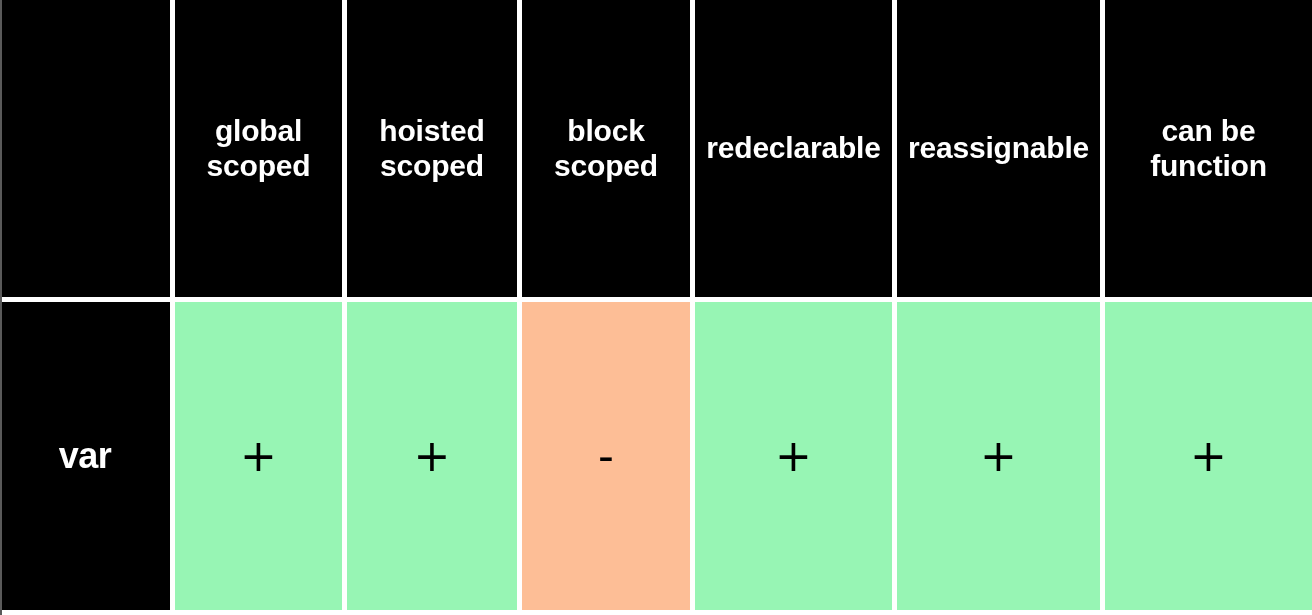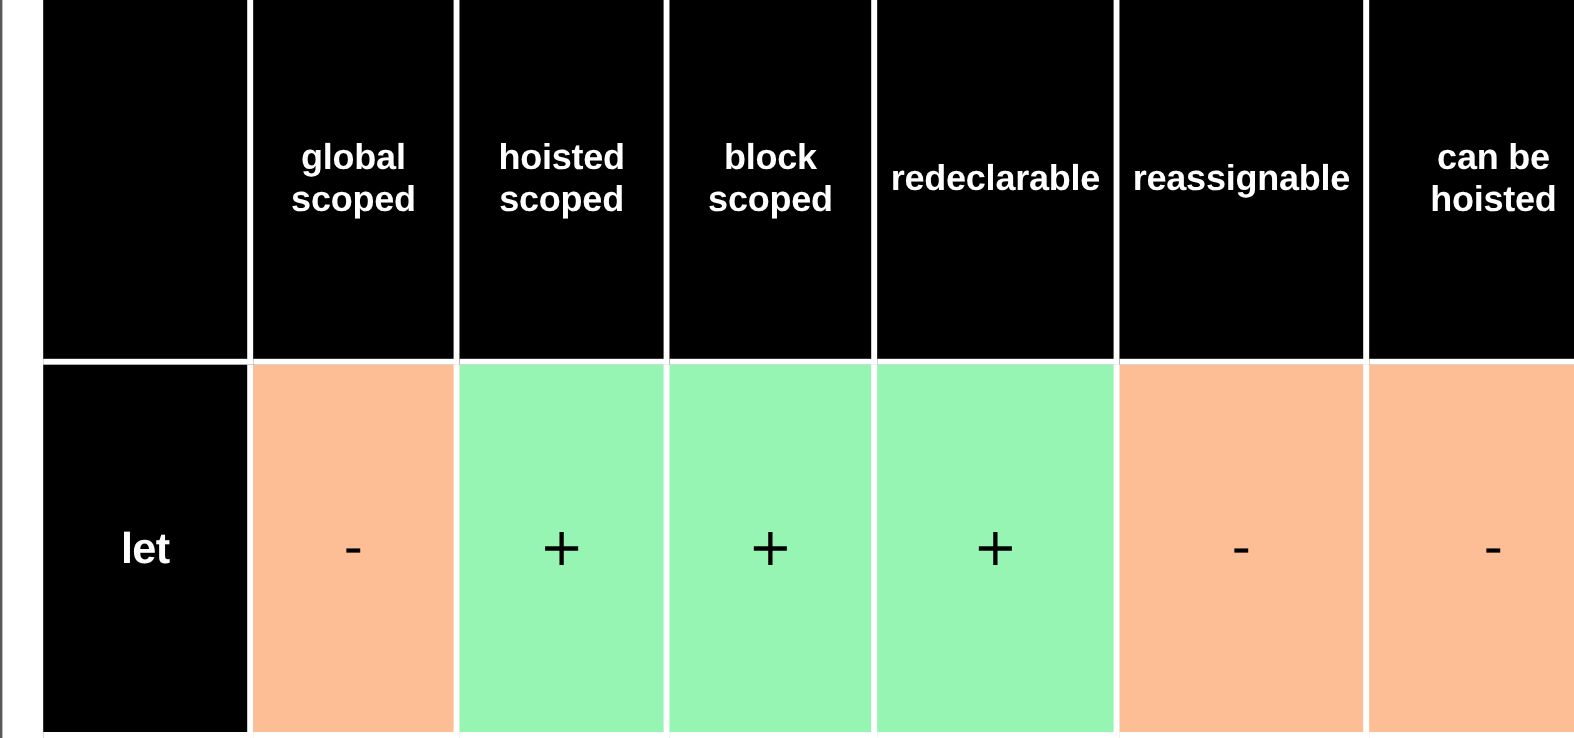--- a/index.html
+++ b/index.html
@@ -12,21 +12,20 @@
     height: 615px;
     overflow: hidden;
     font-family: "Liberation Sans", sans-serif;
   }
 
   #table-wrap {
     width: 1312px;
     height: 615px;
     background: #ffffff;
     box-sizing: border-box;
-    padding-left: 36px;
   }
 
   table.compare {
     border-collapse: separate;
     border-spacing: 0;
     width: 1312px;
     height: 615px;
     table-layout: fixed;
     background: #ffffff;
   }
@@ -133,27 +132,27 @@
 scoped</span>
           </td>
           <td class="head-cell">
             <span class="head-label">redeclarable</span>
           </td>
           <td class="head-cell">
             <span class="head-label">reassignable</span>
           </td>
           <td class="head-cell last-col">
             <span class="head-label">can be
-hoisted</span>
+function</span>
           </td>
         </tr>
-        <tr style="height: 153px;">
-          <td class="rowlabel-cell">let</td>
+        <tr style="height: 155px;">
+          <td class="rowlabel-cell">var</td>
+          <td class="val-cell val-yes"><span class="mark">+</span></td>
+          <td class="val-cell val-yes"><span class="mark">+</span></td>
           <td class="val-cell val-no"><span class="mark">-</span></td>
           <td class="val-cell val-yes"><span class="mark">+</span></td>
           <td class="val-cell val-yes"><span class="mark">+</span></td>
-          <td class="val-cell val-yes"><span class="mark">+</span></td>
-          <td class="val-cell val-no"><span class="mark">-</span></td>
-          <td class="val-cell val-no last-col"><span class="mark">-</span></td>
+          <td class="val-cell val-yes last-col"><span class="mark">+</span></td>
         </tr>
       </tbody>
   </table>
 </div>
 
 </body></html>

